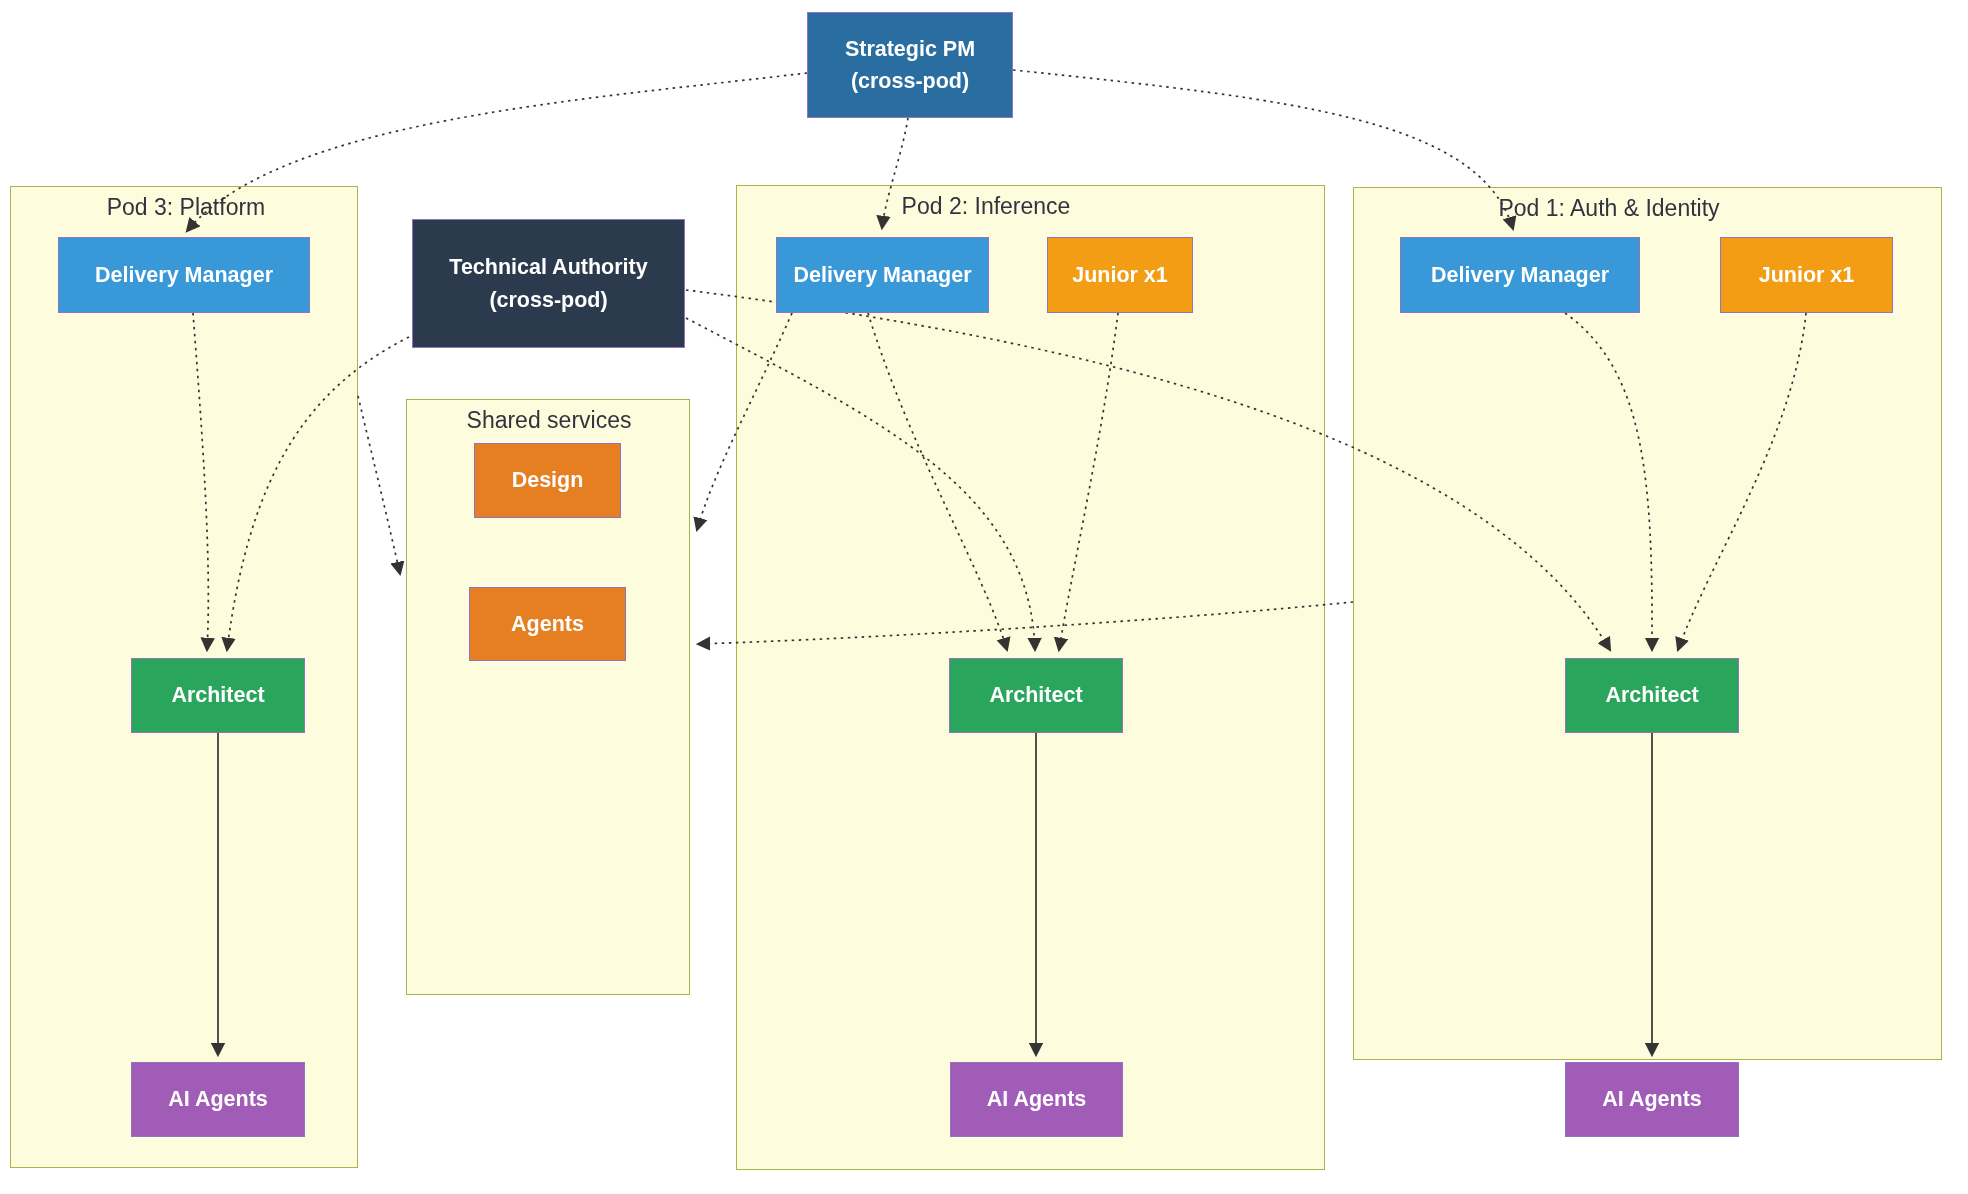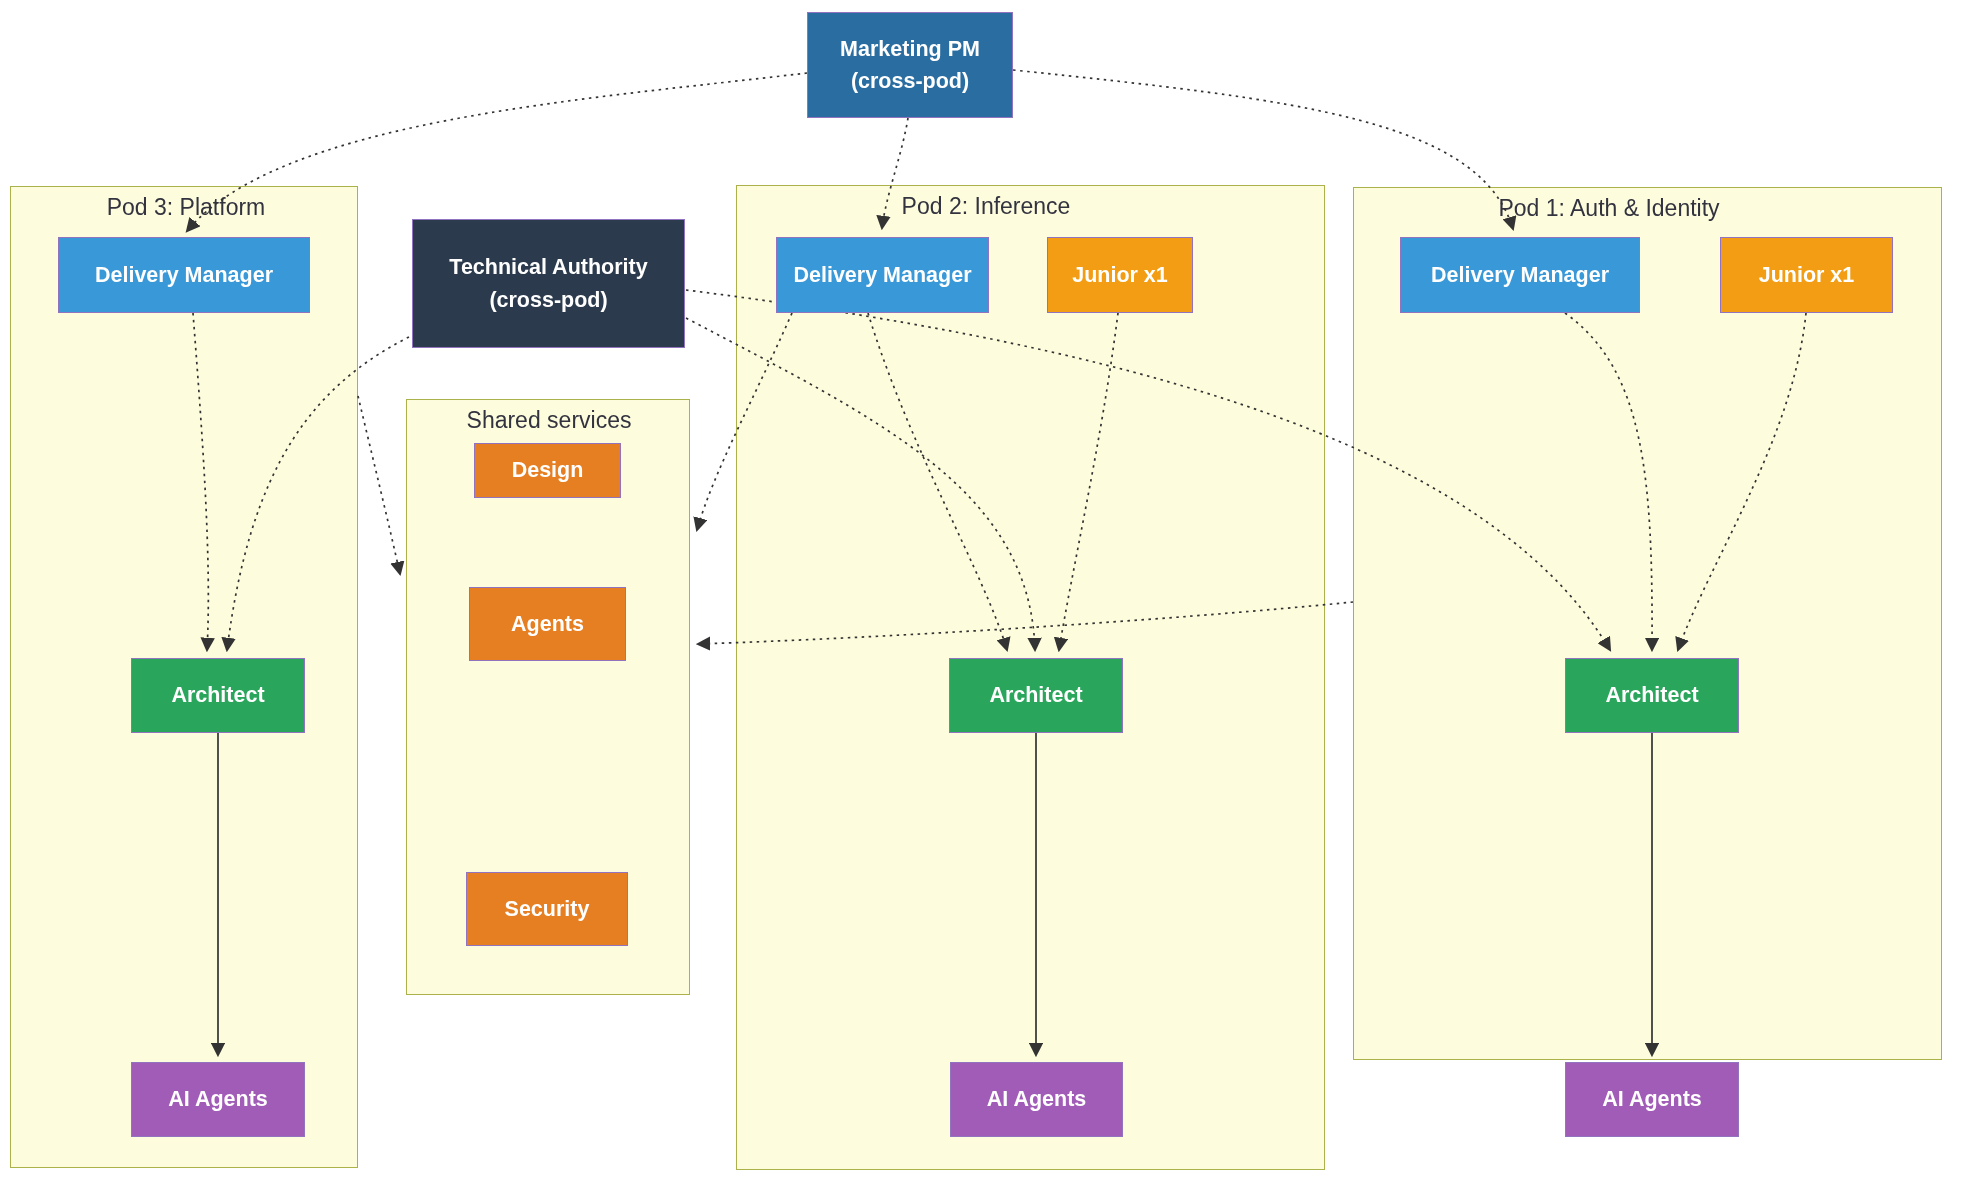--- a/index.html
+++ b/index.html
@@ -74,35 +74,34 @@
     <path class="edge-dotted" d="M 358,396 C 372,455 388,520 400,574" marker-end="url(#arrow)"></path>
     <path class="edge-dotted" d="M 792,313 C 756,395 714,470 697,530" marker-end="url(#arrow)"></path>
     <path class="edge-dotted" d="M 1353,602 C 1150,622 880,638 698,644" marker-end="url(#arrow)"></path>
 
     <path class="edge-solid" d="M 218,733 L 218,1055" marker-end="url(#arrow)"></path>
     <path class="edge-solid" d="M 1036,733 L 1036,1055" marker-end="url(#arrow)"></path>
     <path class="edge-solid" d="M 1652,733 L 1652,1055" marker-end="url(#arrow)"></path>
   </svg>
 
   <div class="node fill-spm" style="left:807px;top:12px;width:206px;height:106px;">
-    <div>Marketing PM</div>
+    <div>Strategic PM</div>
     <div>(cross-pod)</div>
   </div>
   <div class="node fill-ta" style="left:412px;top:219px;width:273px;height:129px;">
     <div>Technical Authority</div>
     <div>(cross-pod)</div>
   </div>
 
   <div class="node fill-dm" style="left:58px;top:237px;width:252px;height:76px;">Delivery Manager</div>
   <div class="node fill-arch" style="left:131px;top:658px;width:174px;height:75px;">Architect</div>
   <div class="node fill-ai" style="left:131px;top:1062px;width:174px;height:75px;">AI Agents</div>
 
-  <div class="node fill-shared" style="left:474px;top:443px;width:147px;height:55px;">Design</div>
+  <div class="node fill-shared" style="left:474px;top:443px;width:147px;height:75px;">Design</div>
   <div class="node fill-shared" style="left:469px;top:587px;width:157px;height:74px;">Agents</div>
-  <div class="node fill-shared" style="left:466px;top:872px;width:162px;height:74px;">Security</div>
 
   <div class="node fill-dm" style="left:776px;top:237px;width:213px;height:76px;">Delivery Manager</div>
   <div class="node fill-junior" style="left:1047px;top:237px;width:146px;height:76px;">Junior x1</div>
   <div class="node fill-arch" style="left:949px;top:658px;width:174px;height:75px;">Architect</div>
   <div class="node fill-ai" style="left:950px;top:1062px;width:173px;height:75px;">AI Agents</div>
 
   <div class="node fill-dm" style="left:1400px;top:237px;width:240px;height:76px;">Delivery Manager</div>
   <div class="node fill-junior" style="left:1720px;top:237px;width:173px;height:76px;">Junior x1</div>
   <div class="node fill-arch" style="left:1565px;top:658px;width:174px;height:75px;">Architect</div>
   <div class="node fill-ai" style="left:1565px;top:1062px;width:174px;height:75px;">AI Agents</div>

